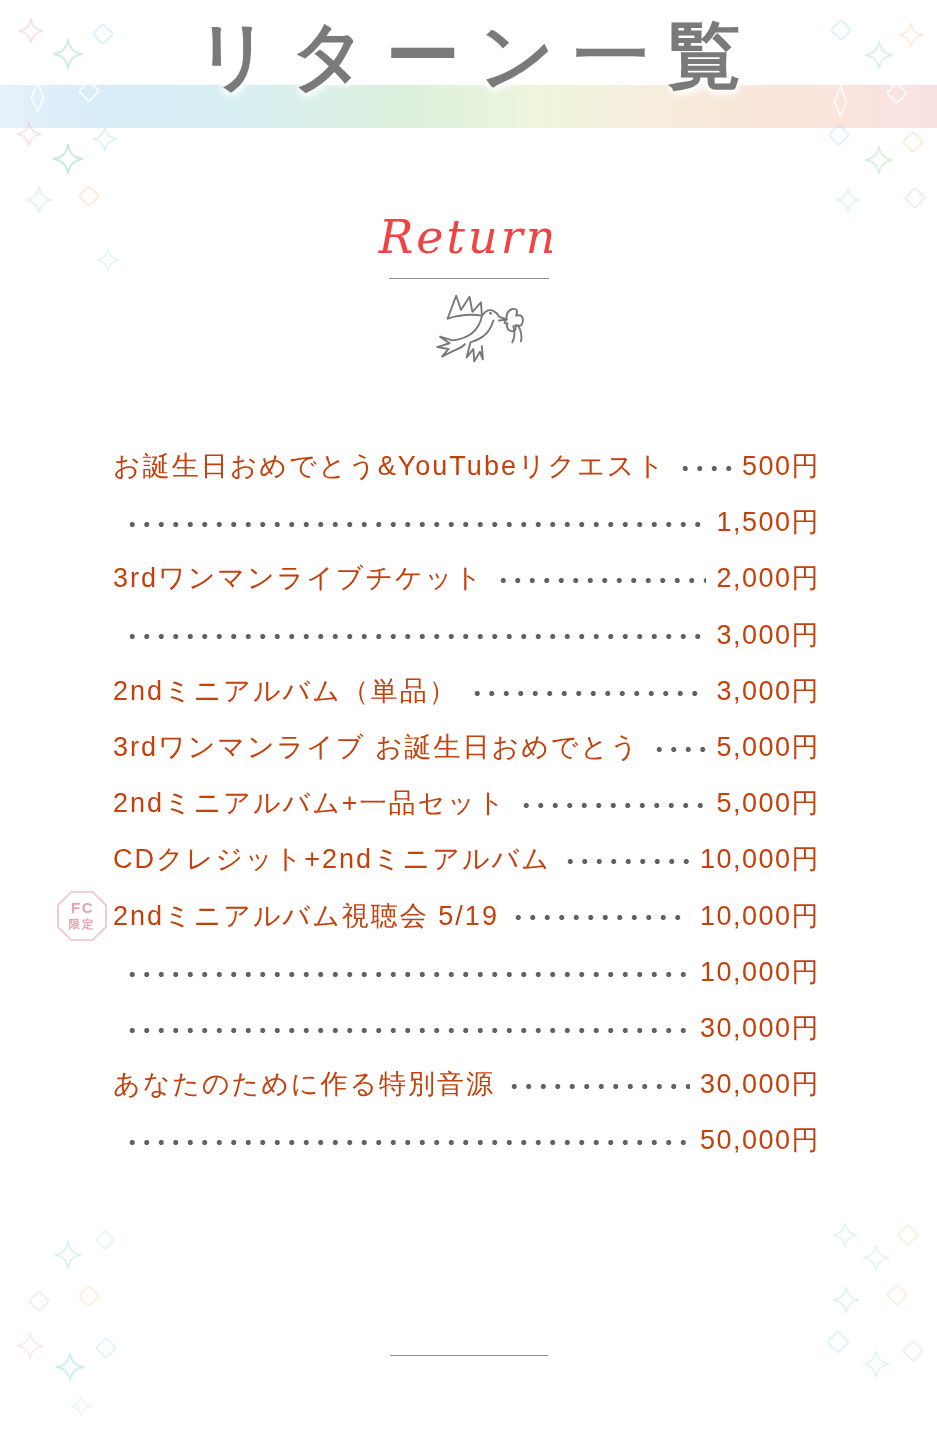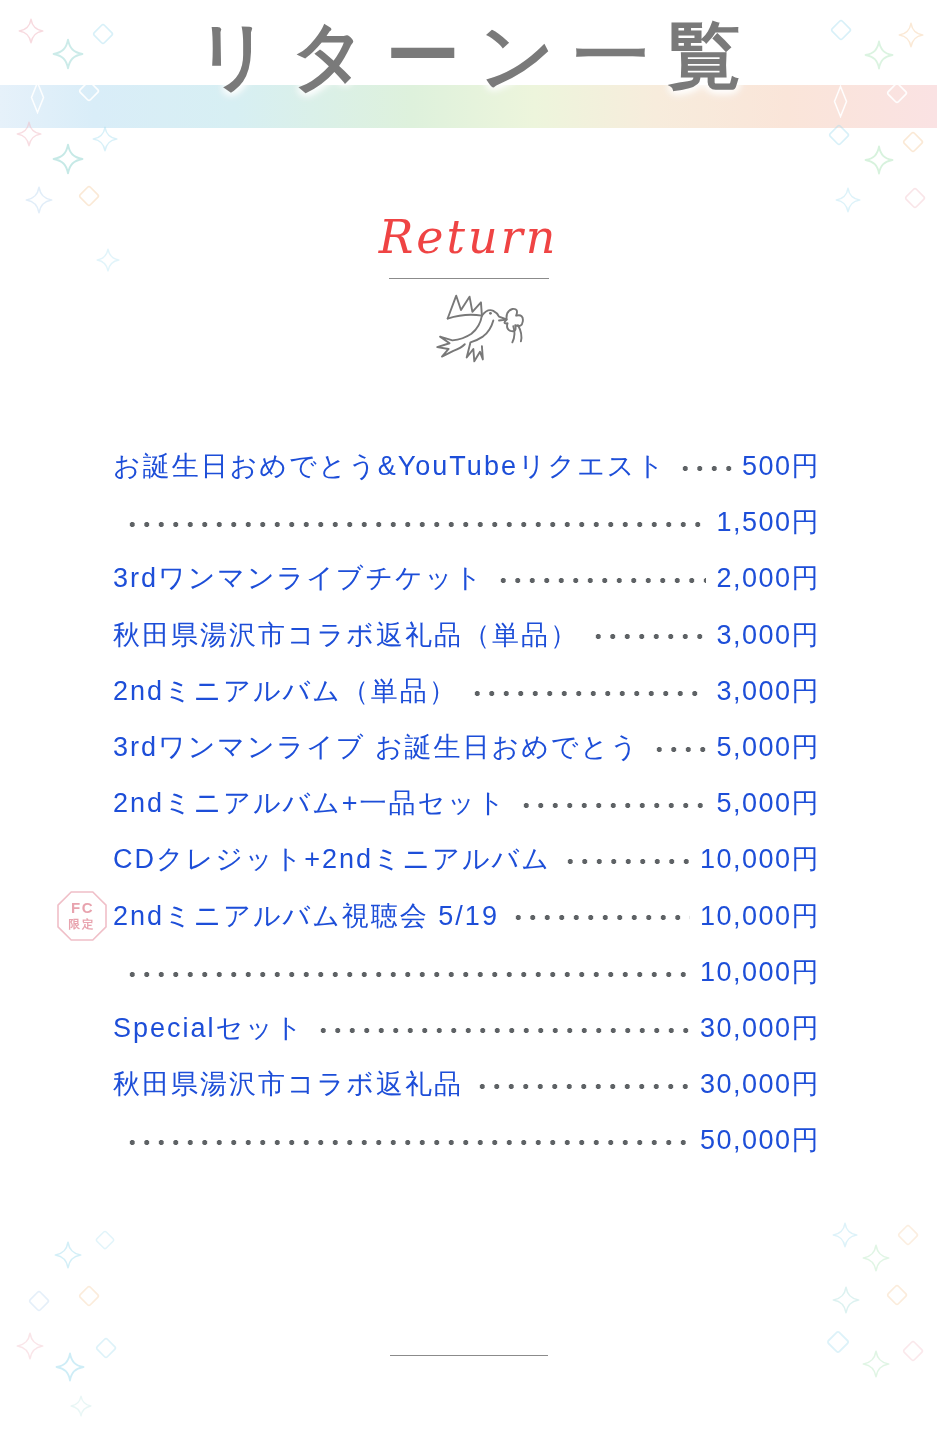--- a/index.html
+++ b/index.html
@@ -35,21 +35,21 @@
   .divider{border:0;border-top:1.6px solid #8b8b8b;height:0;}
   .divider-top{position:absolute;top:270px;left:50%;width:160px;margin-left:-80px;}
   .divider-bottom{position:absolute;top:1347px;left:50%;width:158px;margin-left:-79px;}
 
   .dove{position:absolute;top:290px;left:50%;margin-left:-37px;}
 
   
   .return-list{position:absolute;top:438px;left:113px;width:707px;}
   .return-row{
     position:relative;height:56.2px;display:flex;align-items:center;
-    font-size:27px;color:#1d4ed8;letter-spacing:2px;white-space:nowrap;
+    font-size:27px;color:#c2410c;letter-spacing:2px;white-space:nowrap;
   }
   .return-label{flex:0 0 auto;}
   .leader{
     flex:1 1 auto;height:28px;margin:4px 10px 0 12px;min-width:24px;
     background-image:radial-gradient(circle,#5e6265 2.2px,rgba(0,0,0,0) 2.8px);
     background-size:14.5px 14.5px;background-repeat:repeat-x;background-position:left center;
   }
   .return-price{flex:0 0 auto;letter-spacing:1.5px;}
 
   .fc-badge{position:absolute;left:-57px;top:50%;transform:translateY(-50%);}
@@ -303,21 +303,20 @@
 
       <div class="return-row">
 
         <span class="return-label">3rdワンマンライブチケット</span>
         <span class="leader"></span>
         <span class="return-price">2,000円</span>
       </div>
 
       <div class="return-row">
 
-        <span class="return-label">秋田県湯沢市コラボ返礼品（単品）</span>
         <span class="leader"></span>
         <span class="return-price">3,000円</span>
       </div>
 
       <div class="return-row">
 
         <span class="return-label">2ndミニアルバム（単品）</span>
         <span class="leader"></span>
         <span class="return-price">3,000円</span>
       </div>
@@ -355,28 +354,27 @@
       </div>
 
       <div class="return-row">
 
         <span class="leader"></span>
         <span class="return-price">10,000円</span>
       </div>
 
       <div class="return-row">
 
-        <span class="return-label">Specialセット</span>
         <span class="leader"></span>
         <span class="return-price">30,000円</span>
       </div>
 
       <div class="return-row">
 
-        <span class="return-label">秋田県湯沢市コラボ返礼品</span>
+        <span class="return-label">あなたのために作る特別音源</span>
         <span class="leader"></span>
         <span class="return-price">30,000円</span>
       </div>
 
       <div class="return-row">
 
         <span class="leader"></span>
         <span class="return-price">50,000円</span>
       </div>
 

